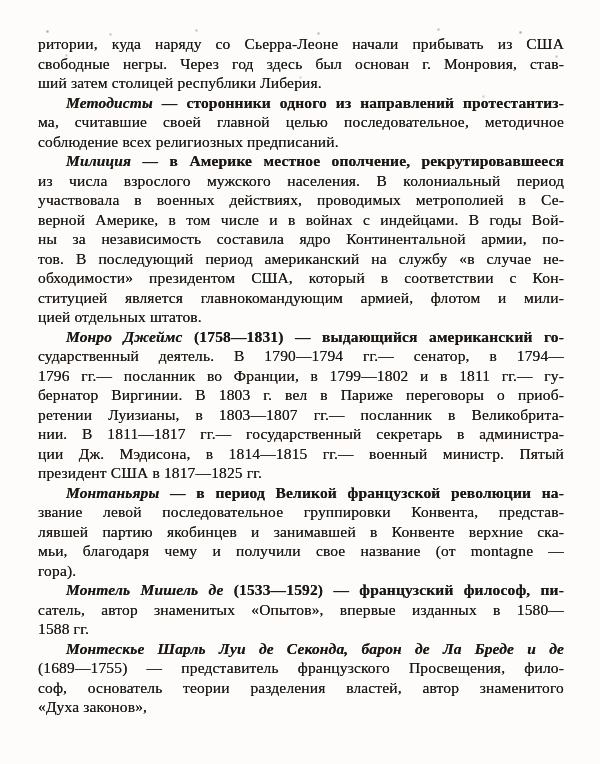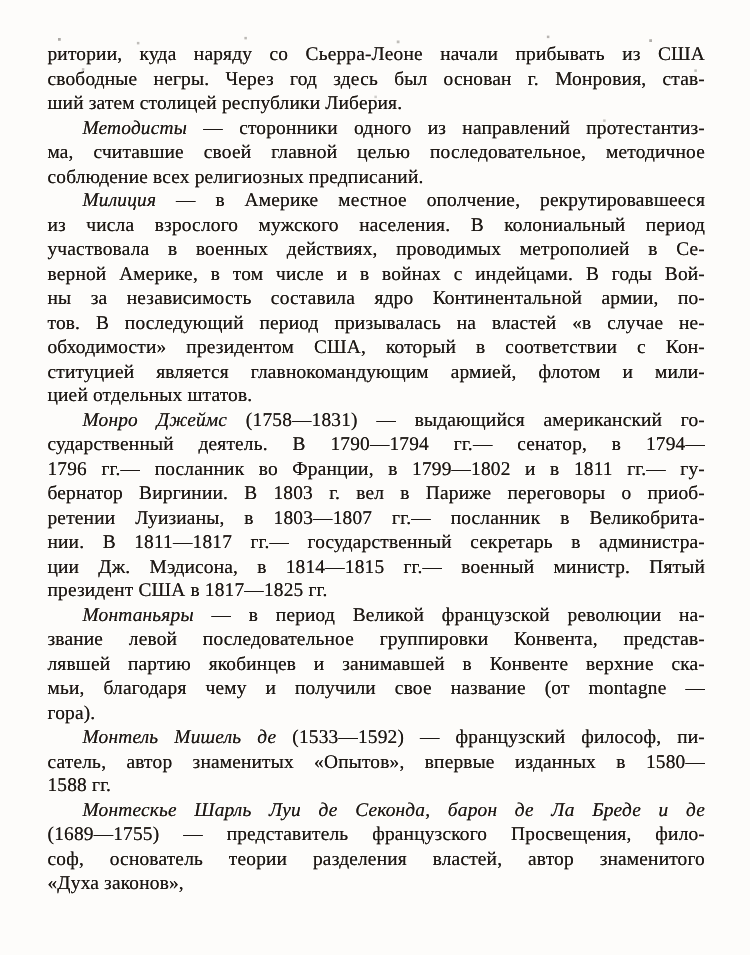--- a/index.html
+++ b/index.html
@@ -33,20 +33,21 @@
   .para { margin: 0; }
   .line {
     text-align: justify;
     text-align-last: justify;
   }
   .line.last {
     text-align-last: left;
   }
   .line.indent {
     padding-left: 28px;
+    font-weight: bold;
   }
   .lead {
     font-style: italic;
   }
   .page-number {
     position: absolute;
     left: 0;
     top: 724px;
     width: 600px;
     text-align: center;
@@ -93,21 +94,21 @@
         <div class="line indent"><span class="lead">Методисты</span> — сторонники одного из направлений протестантиз-</div>
         <div class="line">ма, считавшие своей главной целью последовательное, методичное</div>
         <div class="line last">соблюдение всех религиозных предписаний.</div>
       </div>
       <div class="para">
         <div class="line indent"><span class="lead">Милиция</span> — в Америке местное ополчение, рекрутировавшееся</div>
         <div class="line">из числа взрослого мужского населения. В колониальный период</div>
         <div class="line">участвовала в военных действиях, проводимых метрополией в Се-</div>
         <div class="line">верной Америке, в том числе и в войнах с индейцами. В годы Вой-</div>
         <div class="line">ны за независимость составила ядро Континентальной армии, по-</div>
-        <div class="line">тов. В последующий период призывалась на властей «в случае не-</div>
+        <div class="line">тов. В последующий период американский на службу «в случае не-</div>
         <div class="line">обходимости» президентом США, который в соответствии с Кон-</div>
         <div class="line">ституцией является главнокомандующим армией, флотом и мили-</div>
         <div class="line last">цией отдельных штатов.</div>
       </div>
       <div class="para">
         <div class="line indent"><span class="lead">Монро Джеймс</span> (1758—1831) — выдающийся американский го-</div>
         <div class="line">сударственный деятель. В 1790—1794 гг.— сенатор, в 1794—</div>
         <div class="line">1796 гг.— посланник во Франции, в 1799—1802 и в 1811 гг.— гу-</div>
         <div class="line">бернатор Виргинии. В 1803 г. вел в Париже переговоры о приоб-</div>
         <div class="line">ретении Луизианы, в 1803—1807 гг.— посланник в Великобрита-</div>

